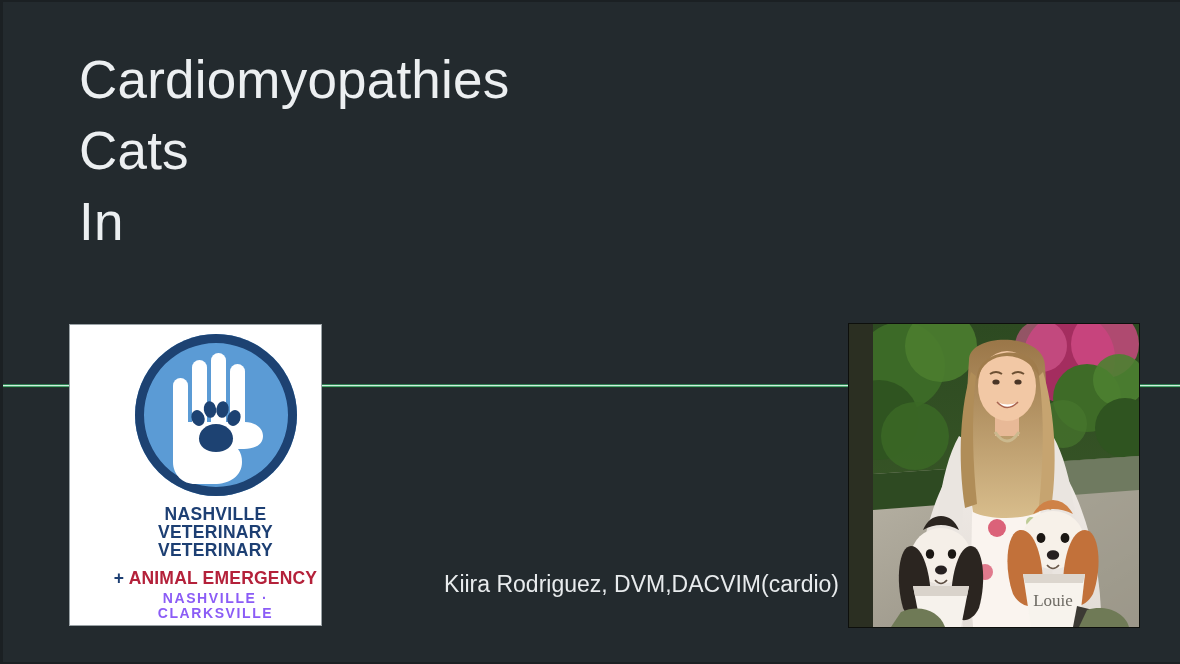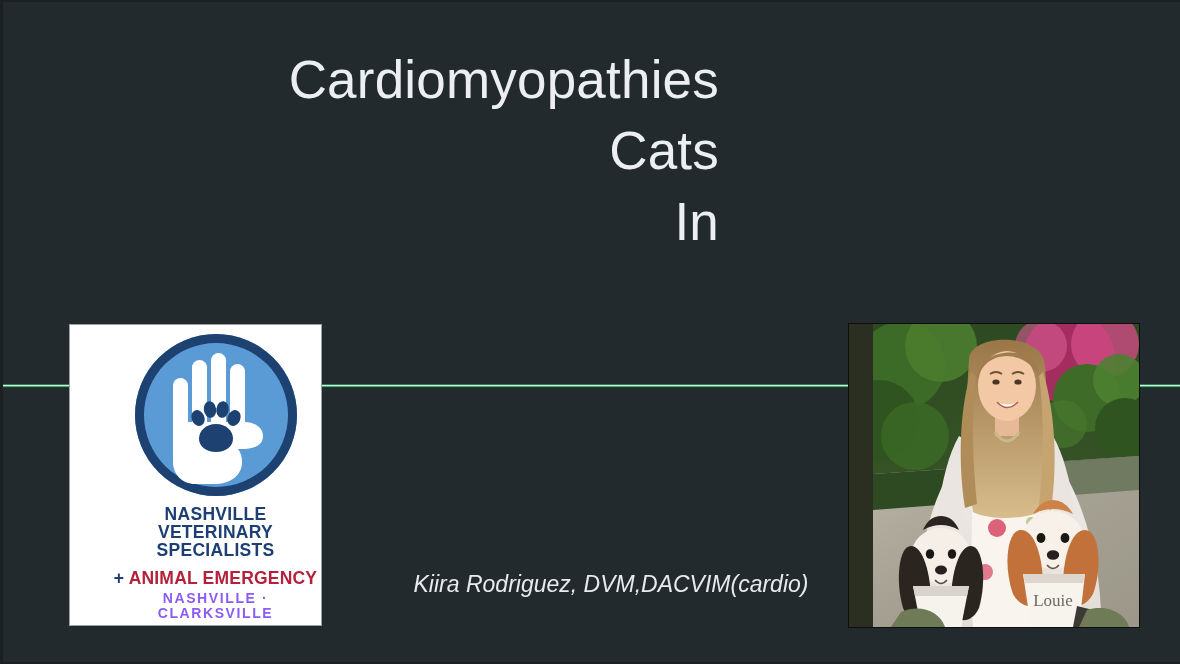--- a/index.html
+++ b/index.html
@@ -19,21 +19,20 @@
     border-left: 3px solid #1b2023;
     border-bottom: 2px solid #1b2023;
   }
 
   
   .title-block {
     position: absolute;
     left: 76px;
     top: 42px;
     width: 640px;
-    text-align: right;
   }
   .title-line {
     color: #eceff1;
     font-size: 53px;
     line-height: 71px;
     font-weight: 400;
     letter-spacing: 0.2px;
     white-space: nowrap;
   }
 
@@ -137,23 +136,22 @@
     padding-left: 24px;
   }
   .photo svg { display: block; }
 
   
   .credit {
     position: absolute;
     left: 380px;
     top: 568px;
     width: 456px;
-    text-align: center;
+    text-align: right;
     z-index: 4;
-    font-style: italic;
   }
   .credit-name, .credit-date {
     color: #e8ebed;
     font-size: 23px;
     line-height: 29px;
     white-space: nowrap;
   }
 </style>
 </head>
 <body>
@@ -191,21 +189,21 @@
           <ellipse cx="34.5" cy="11.5" rx="6.2" ry="8.4" transform="rotate(8 34.5 11.5)"></ellipse>
           <ellipse cx="46" cy="20" rx="6.4" ry="8.2" transform="rotate(22 46 20)"></ellipse>
           <path d="M28 26 c10 0 17 7 17 14.5 c0 8 -7 13.5 -17 13.5
                    c-10 0 -17 -5.5 -17 -13.5 C11 33 18 26 28 26 z"></path>
         </g>
       </svg>
     </div>
 
     <div class="logo-text">
       <div class="logo-l1">NASHVILLE VETERINARY</div>
-      <div class="logo-l2">SPECIALISTS</div>
+      <div class="logo-l2">VETERINARY</div>
       <div class="logo-l3"><span class="plus">+</span> <span>ANIMAL EMERGENCY</span></div>
       <div class="logo-l4">NASHVILLE  ·  CLARKSVILLE</div>
     </div>
   </div>
 
   <div class="photo">
     <svg width="266" height="303" viewBox="0 0 266 303">
       <defs>
         <linearGradient id="skyfoliage" x1="0" y1="0" x2="0" y2="1">
           <stop offset="0" stop-color="#2d4a21"></stop>

